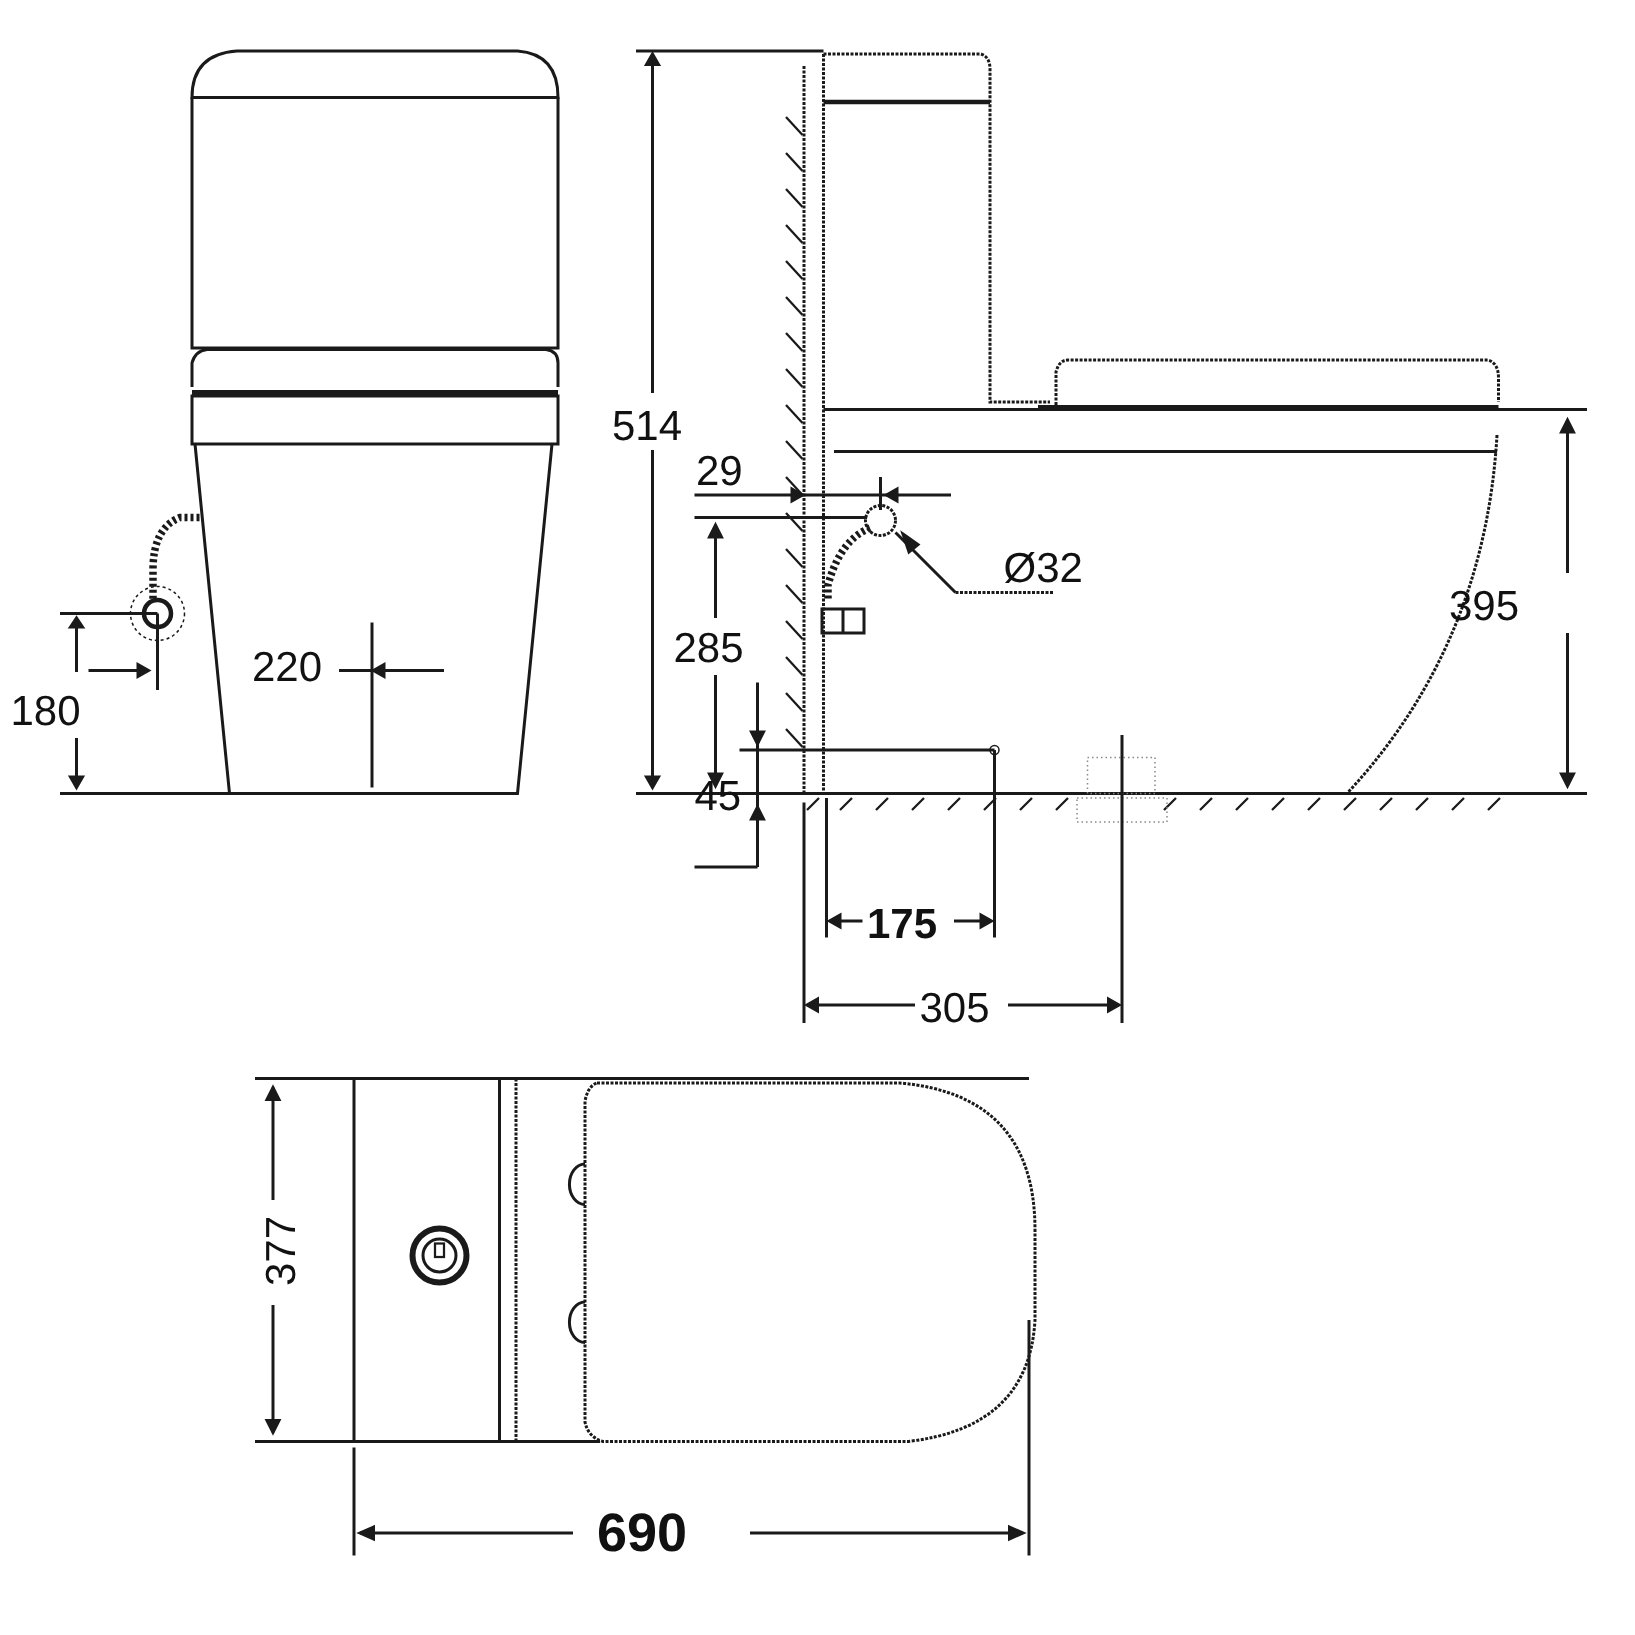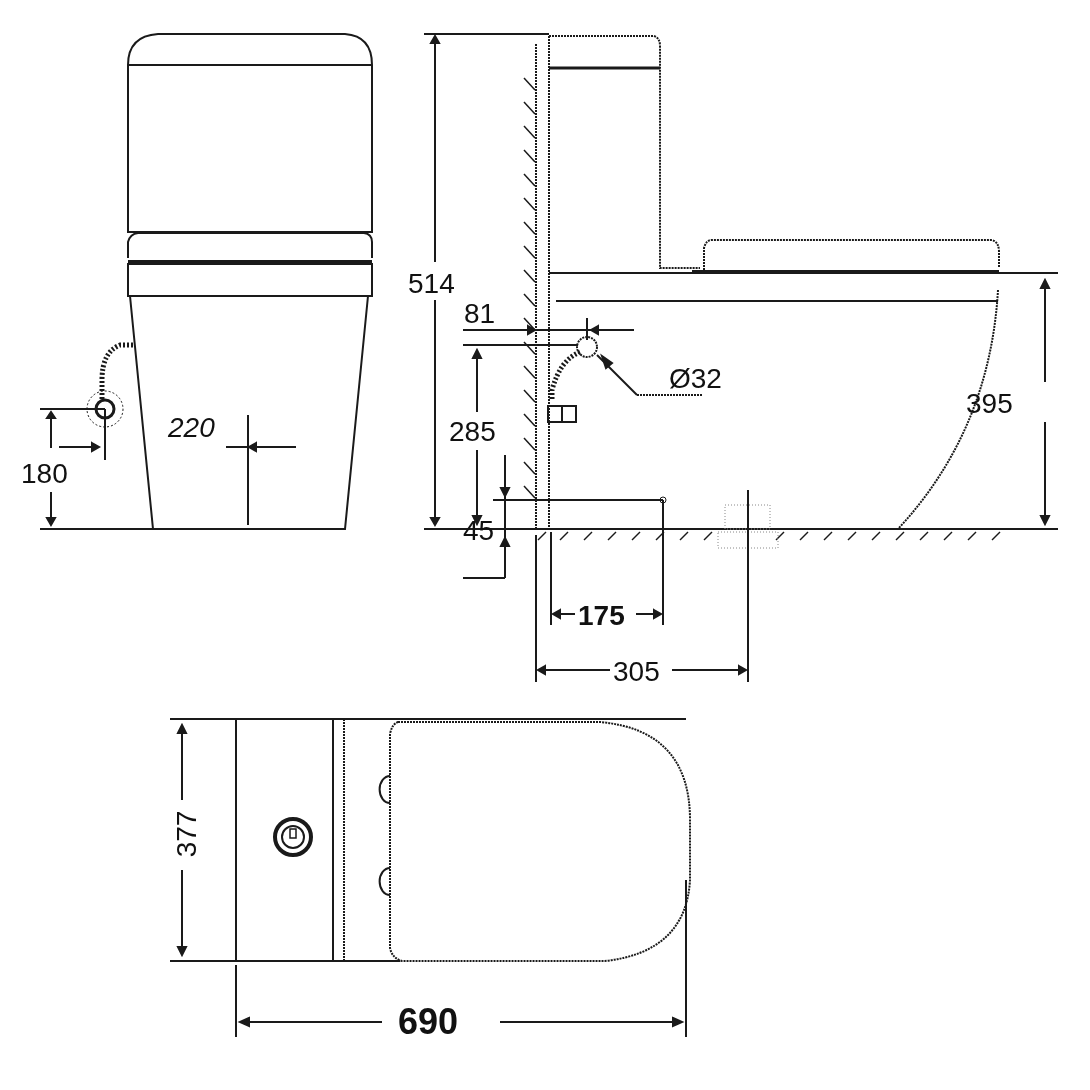--- a/index.html
+++ b/index.html
@@ -172,25 +172,25 @@
     <path d="M178 733 L182 725 L186 733 Z M178 947 L182 955 L186 947 Z" fill="#1a1a1a"></path>
 
     <line x1="236" y1="965" x2="236" y2="1037"></line>
     <line x1="686" y1="880" x2="686" y2="1037"></line>
     <line x1="240" y1="1022" x2="382" y2="1022"></line>
     <line x1="500" y1="1022" x2="682" y2="1022"></line>
     <path d="M249 1018 L240 1022 L249 1026 Z M673 1018 L682 1022 L673 1026 Z" fill="#1a1a1a"></path>
   </g>
 </svg>
 
-<div class="lbl" style="left:21px;top:460px;">180</div>
-<div class="lbl" style="left:168px;top:414px;font-style:italic;">220</div>
+<div class="lbl" style="left:7px;top:460px;">180</div>
+<div class="lbl" style="left:168px;top:431px;">220</div>
 
 <div class="lbl" style="left:408px;top:270px;">514</div>
-<div class="lbl" style="left:464px;top:300px;">81</div>
+<div class="lbl" style="left:464px;top:300px;">29</div>
 <div class="lbl" style="left:669px;top:365px;">Ø32</div>
 <div class="lbl" style="left:449px;top:418px;">285</div>
 <div class="lbl" style="left:966px;top:390px;">395</div>
 <div class="lbl" style="left:463px;top:517px;">45</div>
 <div class="lbl" style="left:578px;top:602px;font-weight:bold;">175</div>
 <div class="lbl" style="left:613px;top:658px;">305</div>
 
 <div class="lbl" style="left:164px;top:820px;transform:rotate(-90deg);transform-origin:center;">377</div>
 <div class="lbl bold" style="left:398px;top:1004px;">690</div>
 </div>

